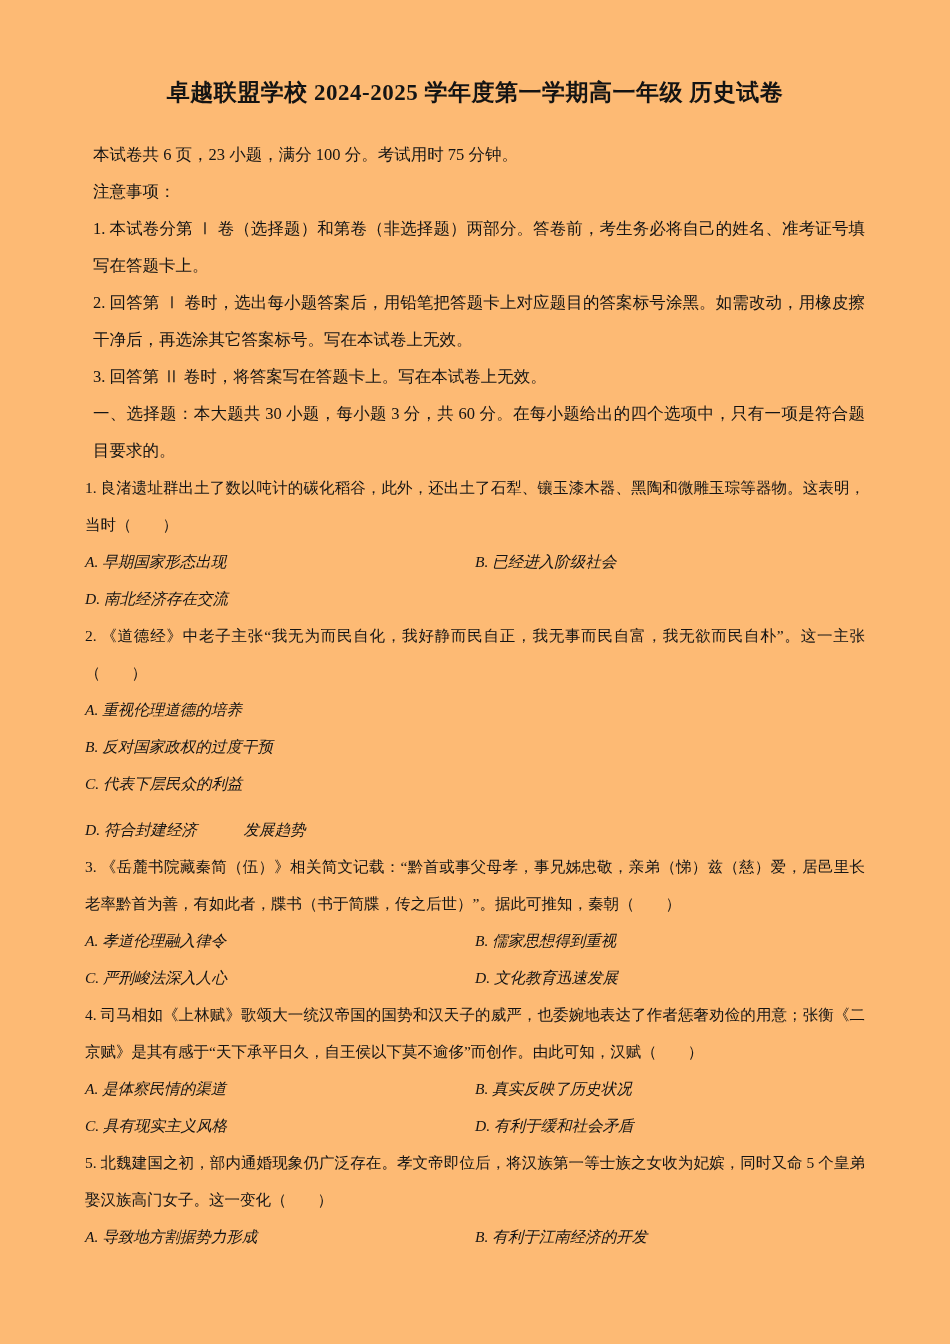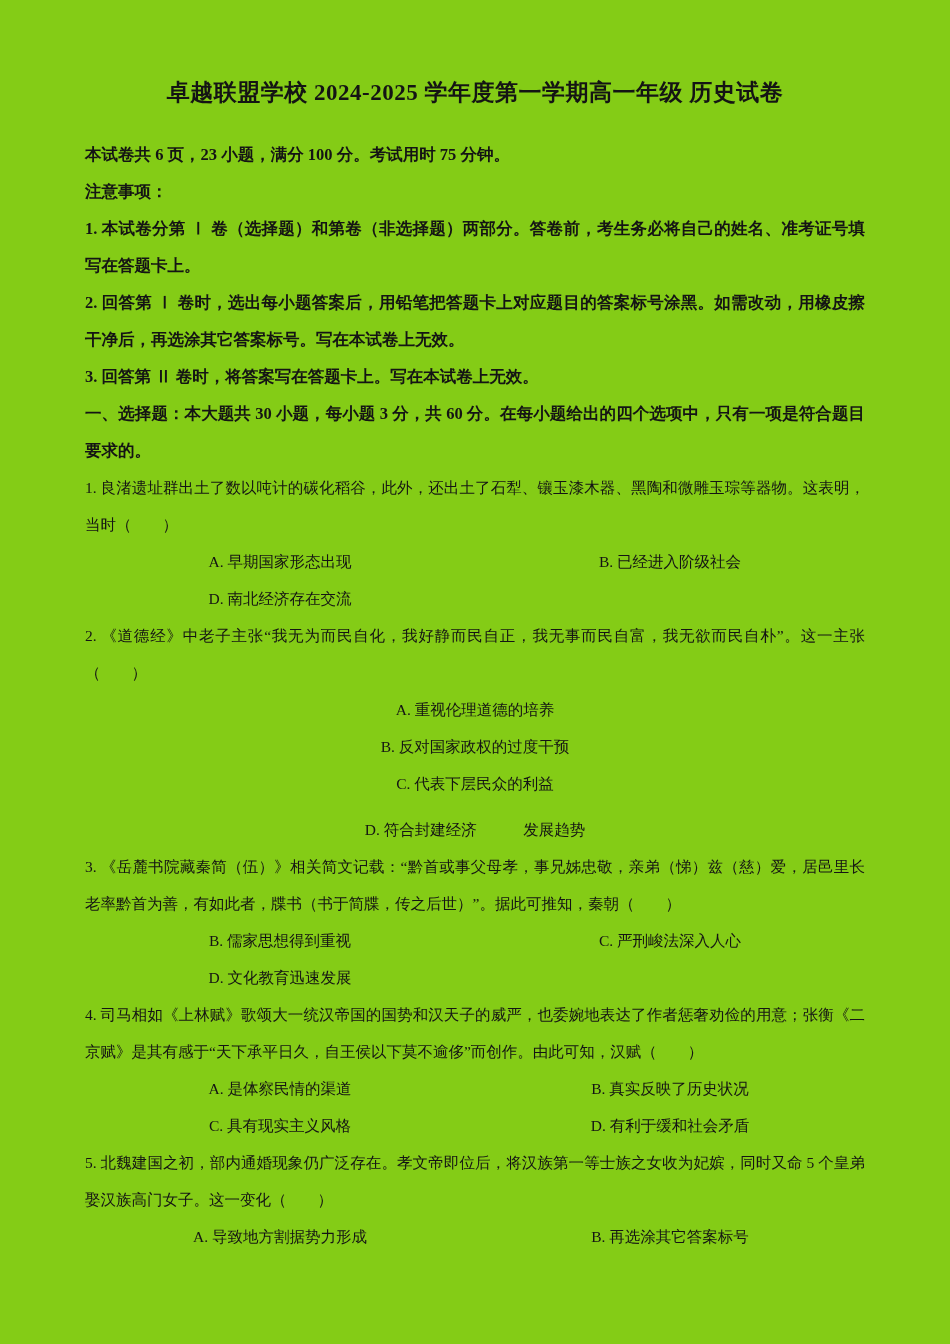--- a/index.html
+++ b/index.html
@@ -1,21 +1,21 @@
 <!DOCTYPE html>
 <html lang="zh"><head>
 <meta charset="utf-8">
 <style>
   html, body { margin: 0; padding: 0; background: #ffffff; }
   .page {
     position: relative;
     width: 950px;
     height: 1344px;
     margin: 0 auto;
-    background: #84cc16;
+    background: #fdba74;
     color: #141414;
     font-family: "Liberation Serif", serif;
     overflow: hidden;
     box-sizing: border-box;
   }
   .inner {
     padding: 76px 85px 0 85px;
   }
   .title {
     margin: 0 0 26px 0;
@@ -25,26 +25,27 @@
     text-align: center;
     letter-spacing: 0.5px;
   }
   .line {
     margin: 0;
     font-size: 16.5px;
     line-height: 37px;
     text-align: justify;
     text-justify: inter-ideograph;
   }
-  .b { font-weight: 700; }
+  .b { font-weight: 400; margin-left: 8px; }
   .q .line, .opts { font-size: 15.5px; }
   .stem { margin: 0; }
   .opts {
     line-height: 37px;
-    text-align: center;
+    text-align: left;
+    font-style: italic;
   }
   .opts.two-col {
     display: grid;
     grid-template-columns: 390px 1fr;
   }
   .opts.one-col .opt { display: block; }
   .opts .opt { white-space: pre-wrap; }
   .opts.one-col.gap-last .opt:last-child { margin-top: 9px; }
 </style>
 </head>
@@ -78,38 +79,39 @@
         <span class="opt">A. 重视伦理道德的培养</span>
         <span class="opt">B. 反对国家政权的过度干预</span>
         <span class="opt">C. 代表下层民众的利益</span>
         <span class="opt">D. 符合封建经济　　　发展趋势</span>
       </div>
     </section>
 
     <section class="q">
       <p class="line stem">3.  《岳麓书院藏秦简（伍）》相关简文记载：“黔首或事父母孝，事兄姊忠敬，亲弟（悌）兹（慈）爱，居邑里长老率黔首为善，有如此者，牒书（书于简牒，传之后世）”。据此可推知，秦朝（　　）</p>
       <div class="opts two-col">
+        <span class="opt">A. 孝道伦理融入律令</span>
         <span class="opt">B. 儒家思想得到重视</span>
         <span class="opt">C. 严刑峻法深入人心</span>
         <span class="opt">D. 文化教育迅速发展</span>
       </div>
     </section>
 
     <section class="q">
       <p class="line stem">4.  司马相如《上林赋》歌颂大一统汉帝国的国势和汉天子的威严，也委婉地表达了作者惩奢劝俭的用意；张衡《二京赋》是其有感于“天下承平日久，自王侯以下莫不逾侈”而创作。由此可知，汉赋（　　）</p>
       <div class="opts two-col">
         <span class="opt">A. 是体察民情的渠道</span>
         <span class="opt">B. 真实反映了历史状况</span>
         <span class="opt">C. 具有现实主义风格</span>
         <span class="opt">D. 有利于缓和社会矛盾</span>
       </div>
     </section>
 
     <section class="q">
       <p class="line stem">5.  北魏建国之初，部内通婚现象仍广泛存在。孝文帝即位后，将汉族第一等士族之女收为妃嫔，同时又命 5 个皇弟娶汉族高门女子。这一变化（　　）</p>
       <div class="opts two-col">
         <span class="opt">A. 导致地方割据势力形成</span>
-        <span class="opt">B. 再选涂其它答案标号</span>
+        <span class="opt">B. 有利于江南经济的开发</span>
       </div>
     </section>
 
   </div>
 </div>
 
 </body></html>

